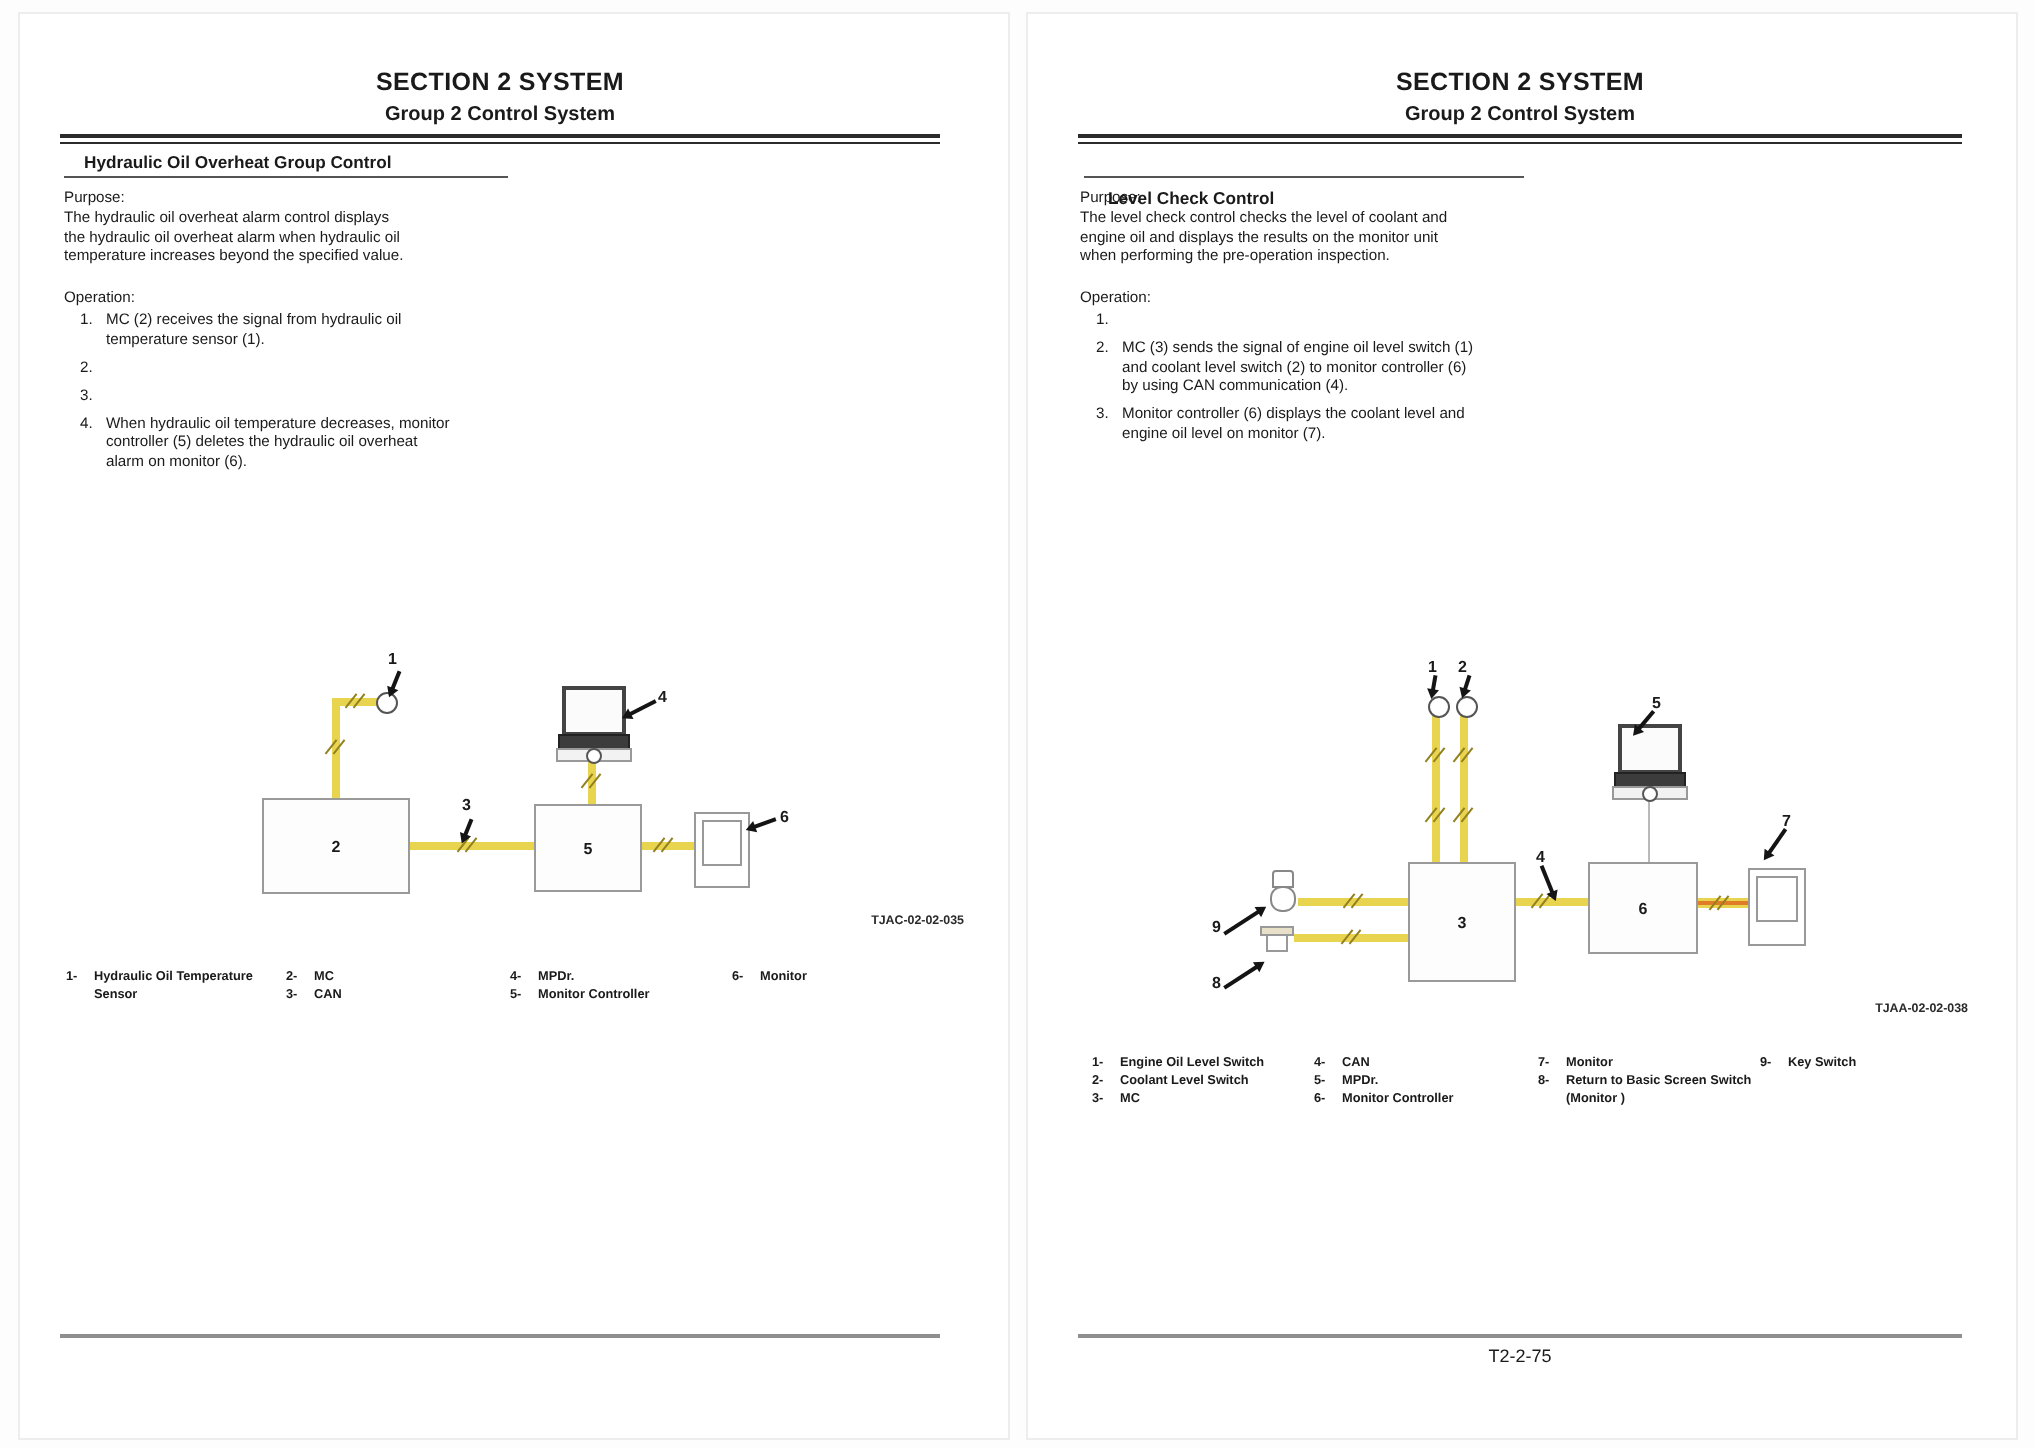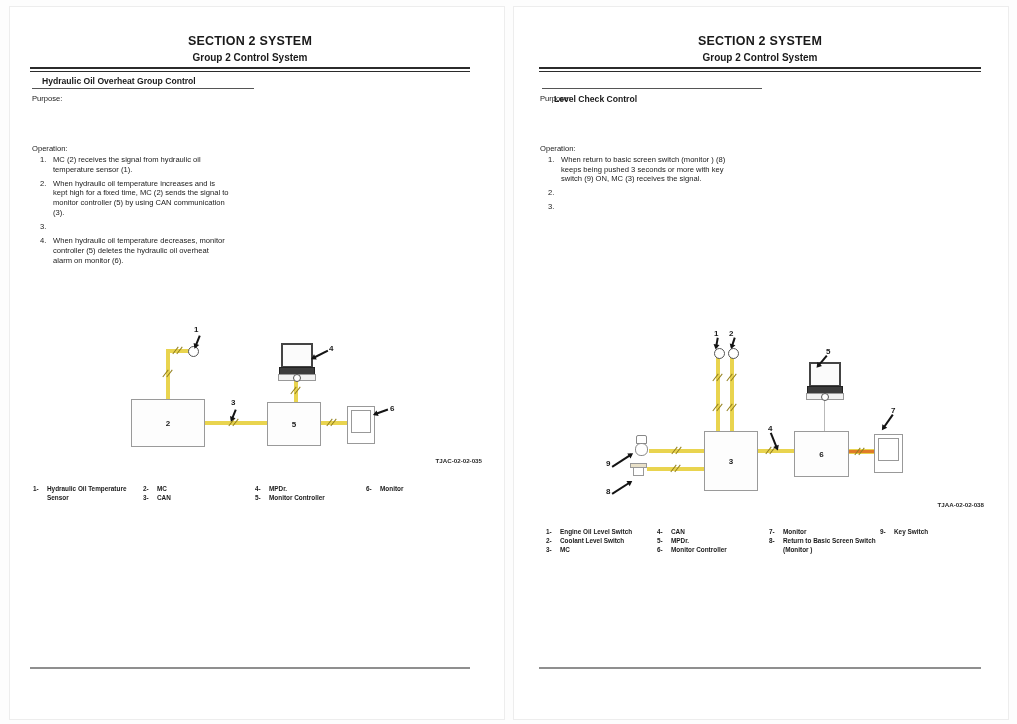--- a/index.html
+++ b/index.html
@@ -58,36 +58,35 @@
 <div class="page" id="page-left">
   <div class="sec-title" style="top:27px;left:20px;width:440px;">SECTION 2 SYSTEM</div>
   <div class="grp-title" style="top:45px;left:20px;width:440px;">Group 2 Control System</div>
   <div class="dbl-rule" style="top:60px;left:20px;width:440px;"></div>
 
   <div class="h-heading" style="top:69px;left:32px;">Hydraulic Oil Overheat Group Control</div>
   <div class="h-underline" style="top:81px;left:22px;width:222px;"></div>
 
   <div class="txtblock" style="top:87px;left:22px;width:250px;">
     <div>Purpose:</div>
+    <div class="pre">The hydraulic oil overheat alarm control displays
+the hydraulic oil overheat alarm when hydraulic oil
+temperature increases beyond the specified value.</div>
   </div>
 
   <div class="txtblock" style="top:137px;left:22px;width:262px;">
     <div style="margin-bottom:1px;">Operation:</div>
     <div class="op-items">
       <div class="op-item">
         <div class="op-num">1.</div>
         <div class="pre">MC (2) receives the signal from hydraulic oil
 temperature sensor (1).</div>
       </div>
       <div class="op-item">
         <div class="op-num">2.</div>
-        <div class="pre">When hydraulic oil temperature increases and is
-kept high for a fixed time, MC (2) sends the signal to
-monitor controller (5) by using CAN communication
-(3).</div>
       </div>
       <div class="op-item">
         <div class="op-num">3.</div>
       </div>
       <div class="op-item">
         <div class="op-num">4.</div>
         <div class="pre">When hydraulic oil temperature decreases, monitor
 controller (5) deletes the hydraulic oil overheat
 alarm on monitor (6).</div>
       </div>
@@ -172,36 +171,41 @@
 <div class="page" id="page-right">
   <div class="sec-title" style="top:27px;left:25px;width:442px;">SECTION 2 SYSTEM</div>
   <div class="grp-title" style="top:45px;left:25px;width:442px;">Group 2 Control System</div>
   <div class="dbl-rule" style="top:60px;left:25px;width:442px;"></div>
 
   <div class="h-heading" style="top:87px;left:40px;">Level Check Control</div>
   <div class="h-underline" style="top:81px;left:28px;width:220px;"></div>
 
   <div class="txtblock" style="top:87px;left:26px;width:260px;">
     <div>Purpose:</div>
+    <div class="pre">The level check control checks the level of coolant and
+engine oil and displays the results on the monitor unit
+when performing the pre-operation inspection.</div>
   </div>
 
   <div class="txtblock" style="top:137px;left:26px;width:264px;">
     <div style="margin-bottom:1px;">Operation:</div>
     <div class="op-items">
       <div class="op-item">
         <div class="op-num">1.</div>
-        <div class="pre">When return to basic screen switch (monitor ) (8)
-keeps being pushed 3 seconds or more with key
-switch (9) ON, MC (3) receives the signal.</div>
       </div>
       <div class="op-item">
         <div class="op-num">2.</div>
+        <div class="pre">MC (3) sends the signal of engine oil level switch (1)
+and coolant level switch (2) to monitor controller (6)
+by using CAN communication (4).</div>
       </div>
       <div class="op-item">
         <div class="op-num">3.</div>
+        <div class="pre">Monitor controller (6) displays the coolant level and
+engine oil level on monitor (7).</div>
       </div>
     </div>
   </div>
 
   <div class="diagram" style="top:314px;height:200px;">
     <div class="wire" style="left:202px;top:36px;width:4px;height:74px;"></div>
     <div class="wire" style="left:216px;top:36px;width:4px;height:74px;"></div>
     <div class="wire" style="left:135px;top:128px;width:55px;height:4px;"></div>
     <div class="wire" style="left:133px;top:146px;width:57px;height:4px;"></div>
     <div class="wire" style="left:242px;top:128px;width:38px;height:4px;"></div>
@@ -297,13 +301,14 @@
     </div>
     <div class="leg-col" style="left:366px;">
       <div class="leg-row">
         <div class="leg-num">9-</div>
         <div class="pre">Key Switch</div>
       </div>
     </div>
   </div>
 
   <div class="footer-line" style="top:660px;left:25px;width:442px;"></div>
+  <div class="footer-text" style="top:666px;left:25px;width:442px;">T2-2-75</div>
 </div>
 
 </body></html>

